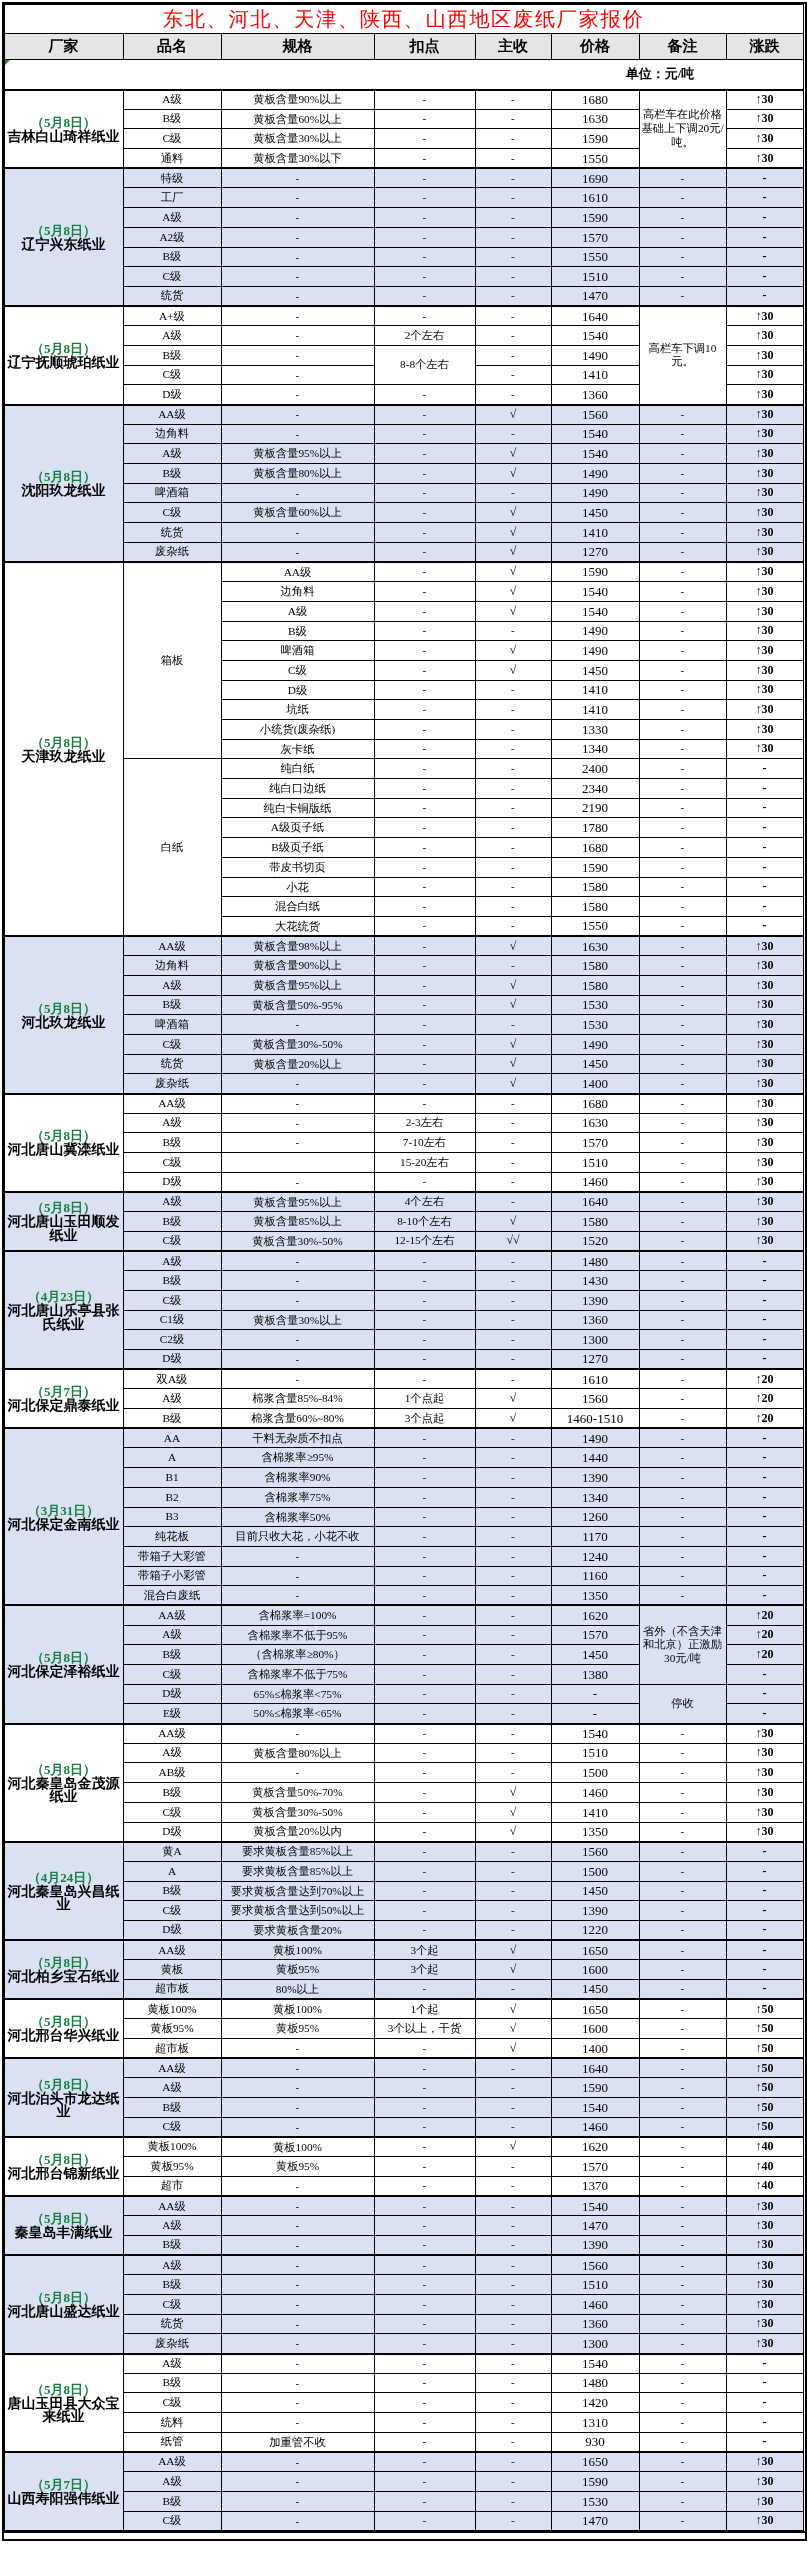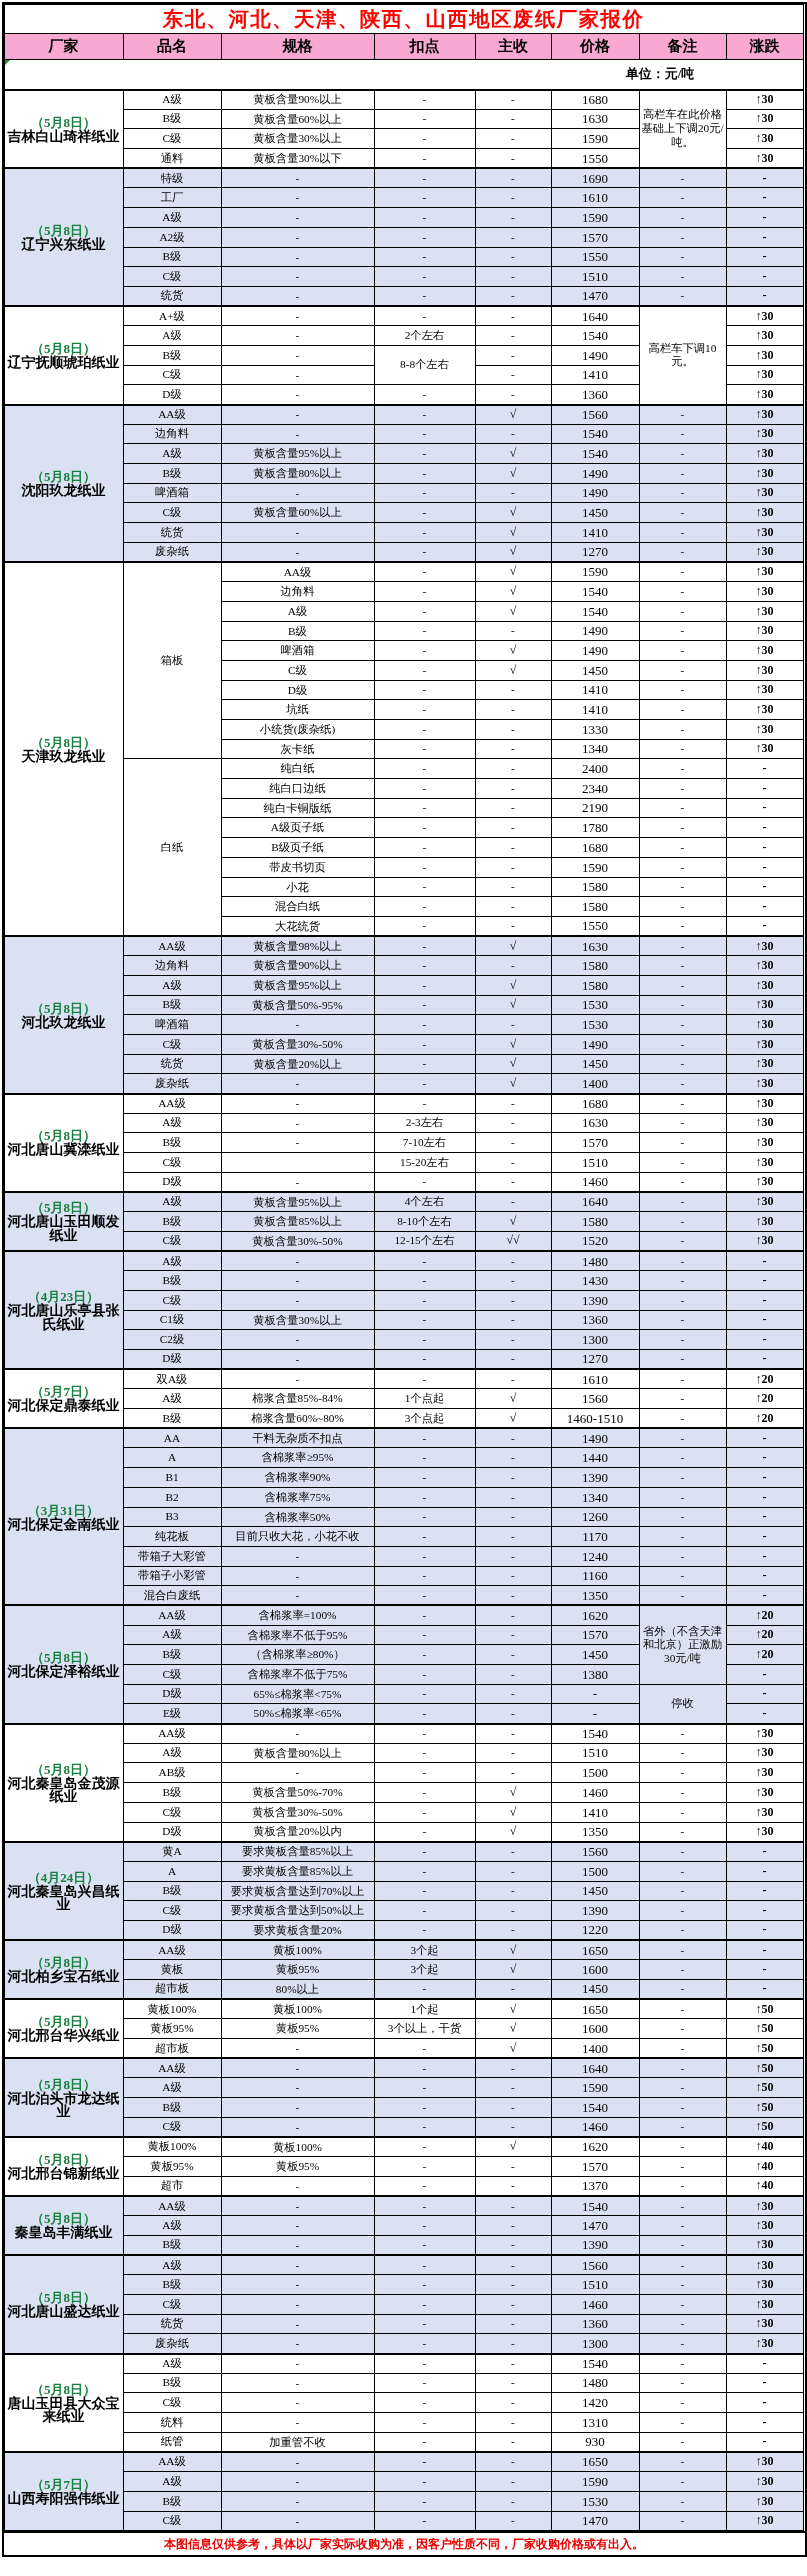--- a/index.html
+++ b/index.html
@@ -1,22 +1,22 @@
 <!DOCTYPE html>
 <html style="font-size:12px"><head>
 <meta charset="utf-8">
 <style>
   html,body{margin:0;padding:0;background:#fff;}
   body{width:808px;font-family:"Liberation Serif","DejaVu Serif",serif;color:#000;}
   .sheet{margin:1.5px;border:2.3px solid #000;background:#fff;}
   table{border-collapse:collapse;table-layout:fixed;width:800px;}
   td,th{border:0.8px solid #000;overflow:hidden;padding:0 1.5px;text-align:center;vertical-align:middle;}
   .title-cell{height:27px;border-bottom:1.5px solid #000;}
-  .title-text{color:#f00;font-size:20.4px;font-weight:bold;letter-spacing:1.5px;}
-  th{height:25px;font-size:15px;font-weight:bold;background:#f9a8d4;}
+  .title-text{color:#f00;font-size:20.4px;font-weight:normal;letter-spacing:1.5px;}
+  th{height:25px;font-size:15px;font-weight:bold;background:#e5e5e5;}
   .unit-cell{height:29px;position:relative;text-align:center;border-bottom:1.5px solid #000;}
   .unit-text{display:inline-block;margin-left:64.5%;font-size:13px;font-weight:bold;}
   .green-tri{position:absolute;left:0;top:0;width:0;height:0;border-top:5.3px solid #2e8b2e;border-right:5.3px solid transparent;}
   tbody tr{height:19.7px;}
   tbody td{font-size:11.3px;line-height:11.3px;}
   .bg-blue td{background:#d9e1f2;}
   .bg-white td{background:#fff;}
   .sec-top td{border-top:2.3px solid #000;}
   .factory-cell{padding:0 2.3px;}
   .f-date{color:#15803d;font-weight:bold;font-size:13px;line-height:15px;}
@@ -1239,16 +1239,15 @@
           <td data-name="spec-cell">-</td>
           <td data-name="deduction-cell">-</td>
           <td data-name="main-collect-cell">-</td>
           <td data-name="price-cell">1470</td>
           <td data-name="remark-cell">-</td>
           <td data-name="change-cell">↑30</td>
         </tr>
       </tbody>
   </table>
   <div class="footer" data-name="footer-note">
-    <div data-name="footer-line-2">本图信息仅供参考，具体以厂家实际收购为准，因客户性质不同，厂家收购价格或有出入。</div>
   </div>
 </div>
 
 
 </body></html>

